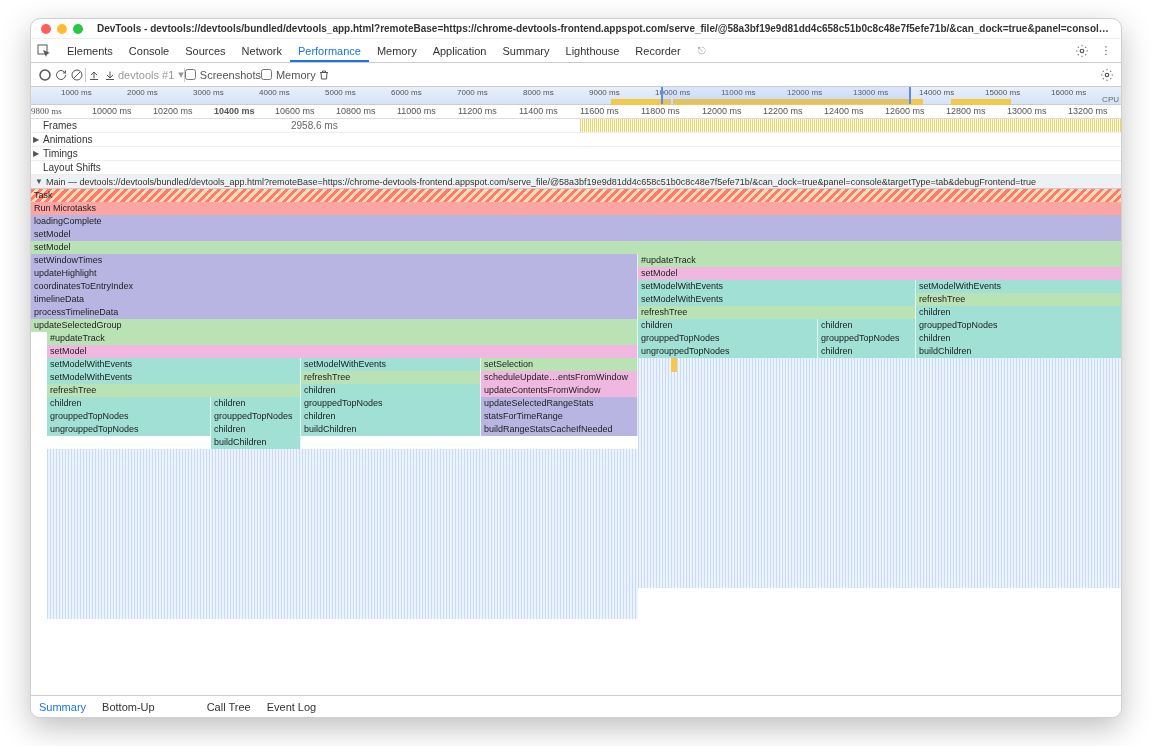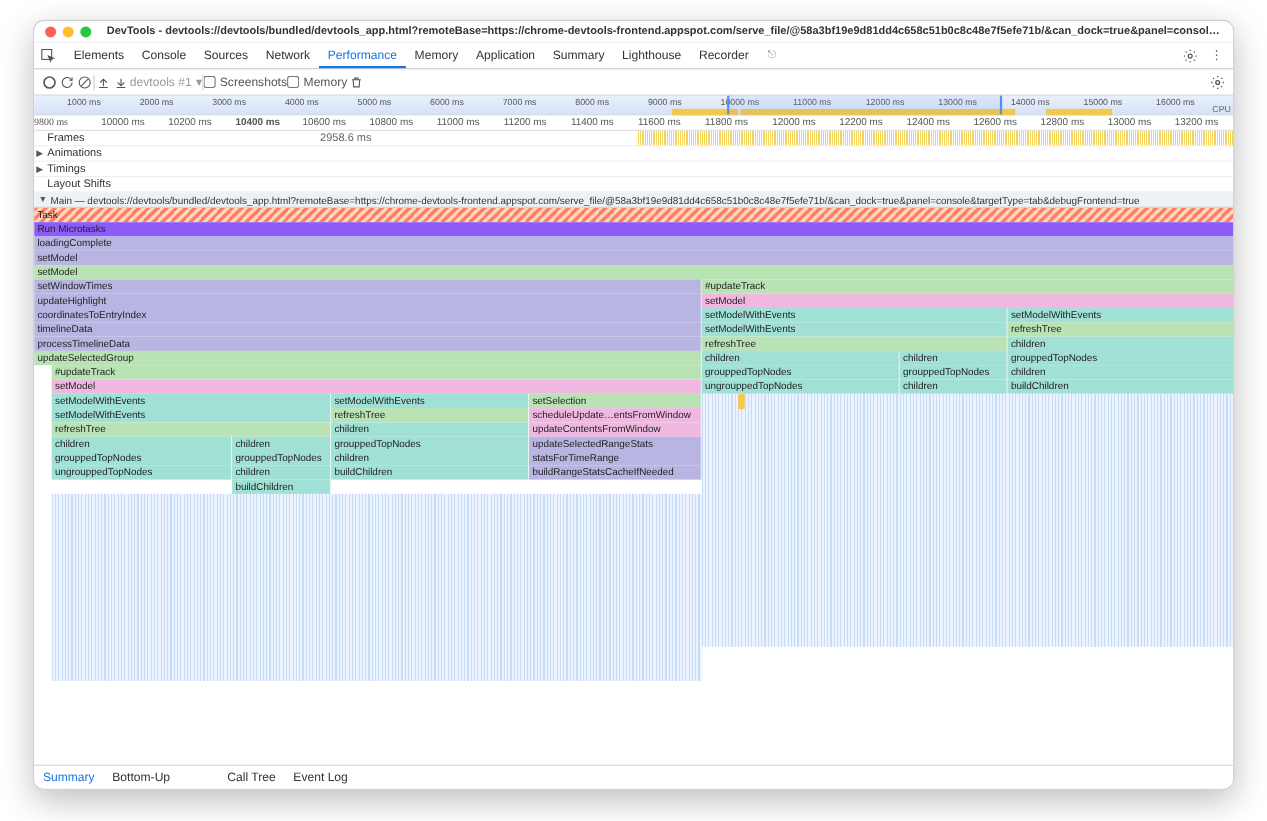--- a/index.html
+++ b/index.html
@@ -30,21 +30,21 @@
 .tracks { font-size:10px; }
 .trackrow { height:14px; border-bottom:1px solid #eee; display:flex; align-items:center; padding-left:12px; color:#333; position:relative; }
 .trackrow .tri { position:absolute; left:2px; font-size:8px; color:#555; }
 .trackrow .frames-yellow { position:absolute; left:548px; right:0; top:0; bottom:0; background:repeating-linear-gradient(90deg,#fff,#fff 1px,#f4d35e 1px,#f4d35e 2px); }
 .trackrow .ts { position:absolute; left:260px; color:#666; }
 .mainhdr { height:14px; background:#eef1f4; border-bottom:1px solid #ccc; font-size:9px; color:#333; display:flex; align-items:center; padding-left:4px; white-space:nowrap; overflow:hidden; }
 .mainhdr .tri { font-size:8px; margin-right:3px; color:#555; }
 .flame { position:relative; flex:1; overflow:hidden; background:#fff; }
 .fe { position:absolute; height:13px; font-size:9px; line-height:13px; padding-left:3px; overflow:hidden; white-space:nowrap; color:#222; border-right:1px solid rgba(255,255,255,0.7); }
 .c-task{background:repeating-linear-gradient(135deg,#f77,#f77 3px,#fda 3px,#fda 6px)}
-.c-yellow{background:#8b5cf6}
+.c-yellow{background:#fca5a5}
 .c-purple{background:#b9b5e3}
 .c-green{background:#b9e3b5}
 .c-teal{background:#a0e0d5}
 .c-pink{background:#f0b8e0}
 .fill { position:absolute; top:0; bottom:0; }
 .fill.stripe-b{ background:repeating-linear-gradient(90deg,#c9dcf5 0 1px,#eaf3ff 1px 3px); }
 .bottom-tabs { height:22px; border-top:1px solid #ccc; display:flex; align-items:center; font-size:11px; color:#333; padding:0 8px; gap:16px; background:#fff; }
 .bottom-tabs .bt.active{ color:#1a73e8; font-weight:500; }
 svg { display:block; }
 </style>

